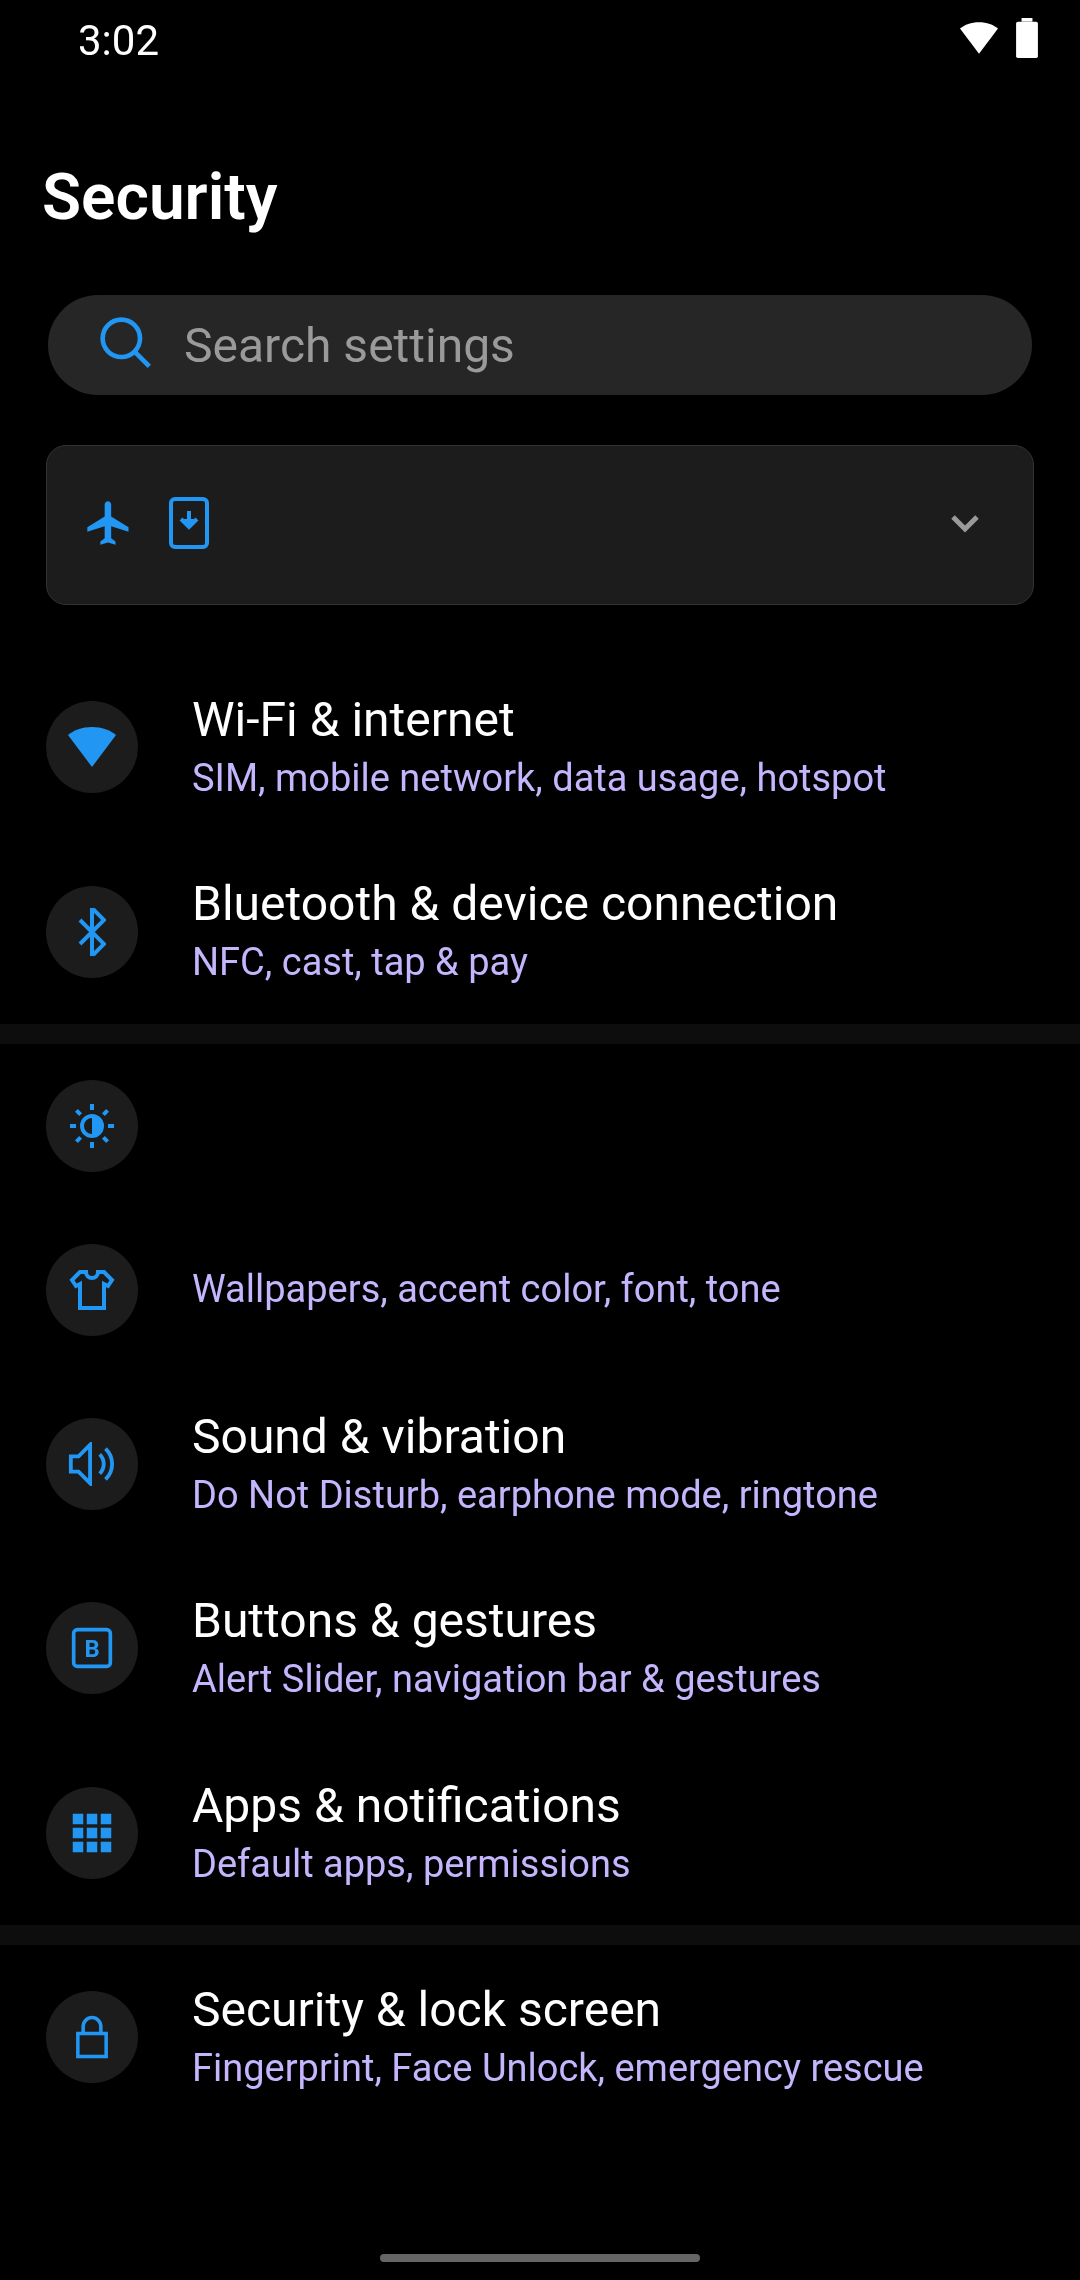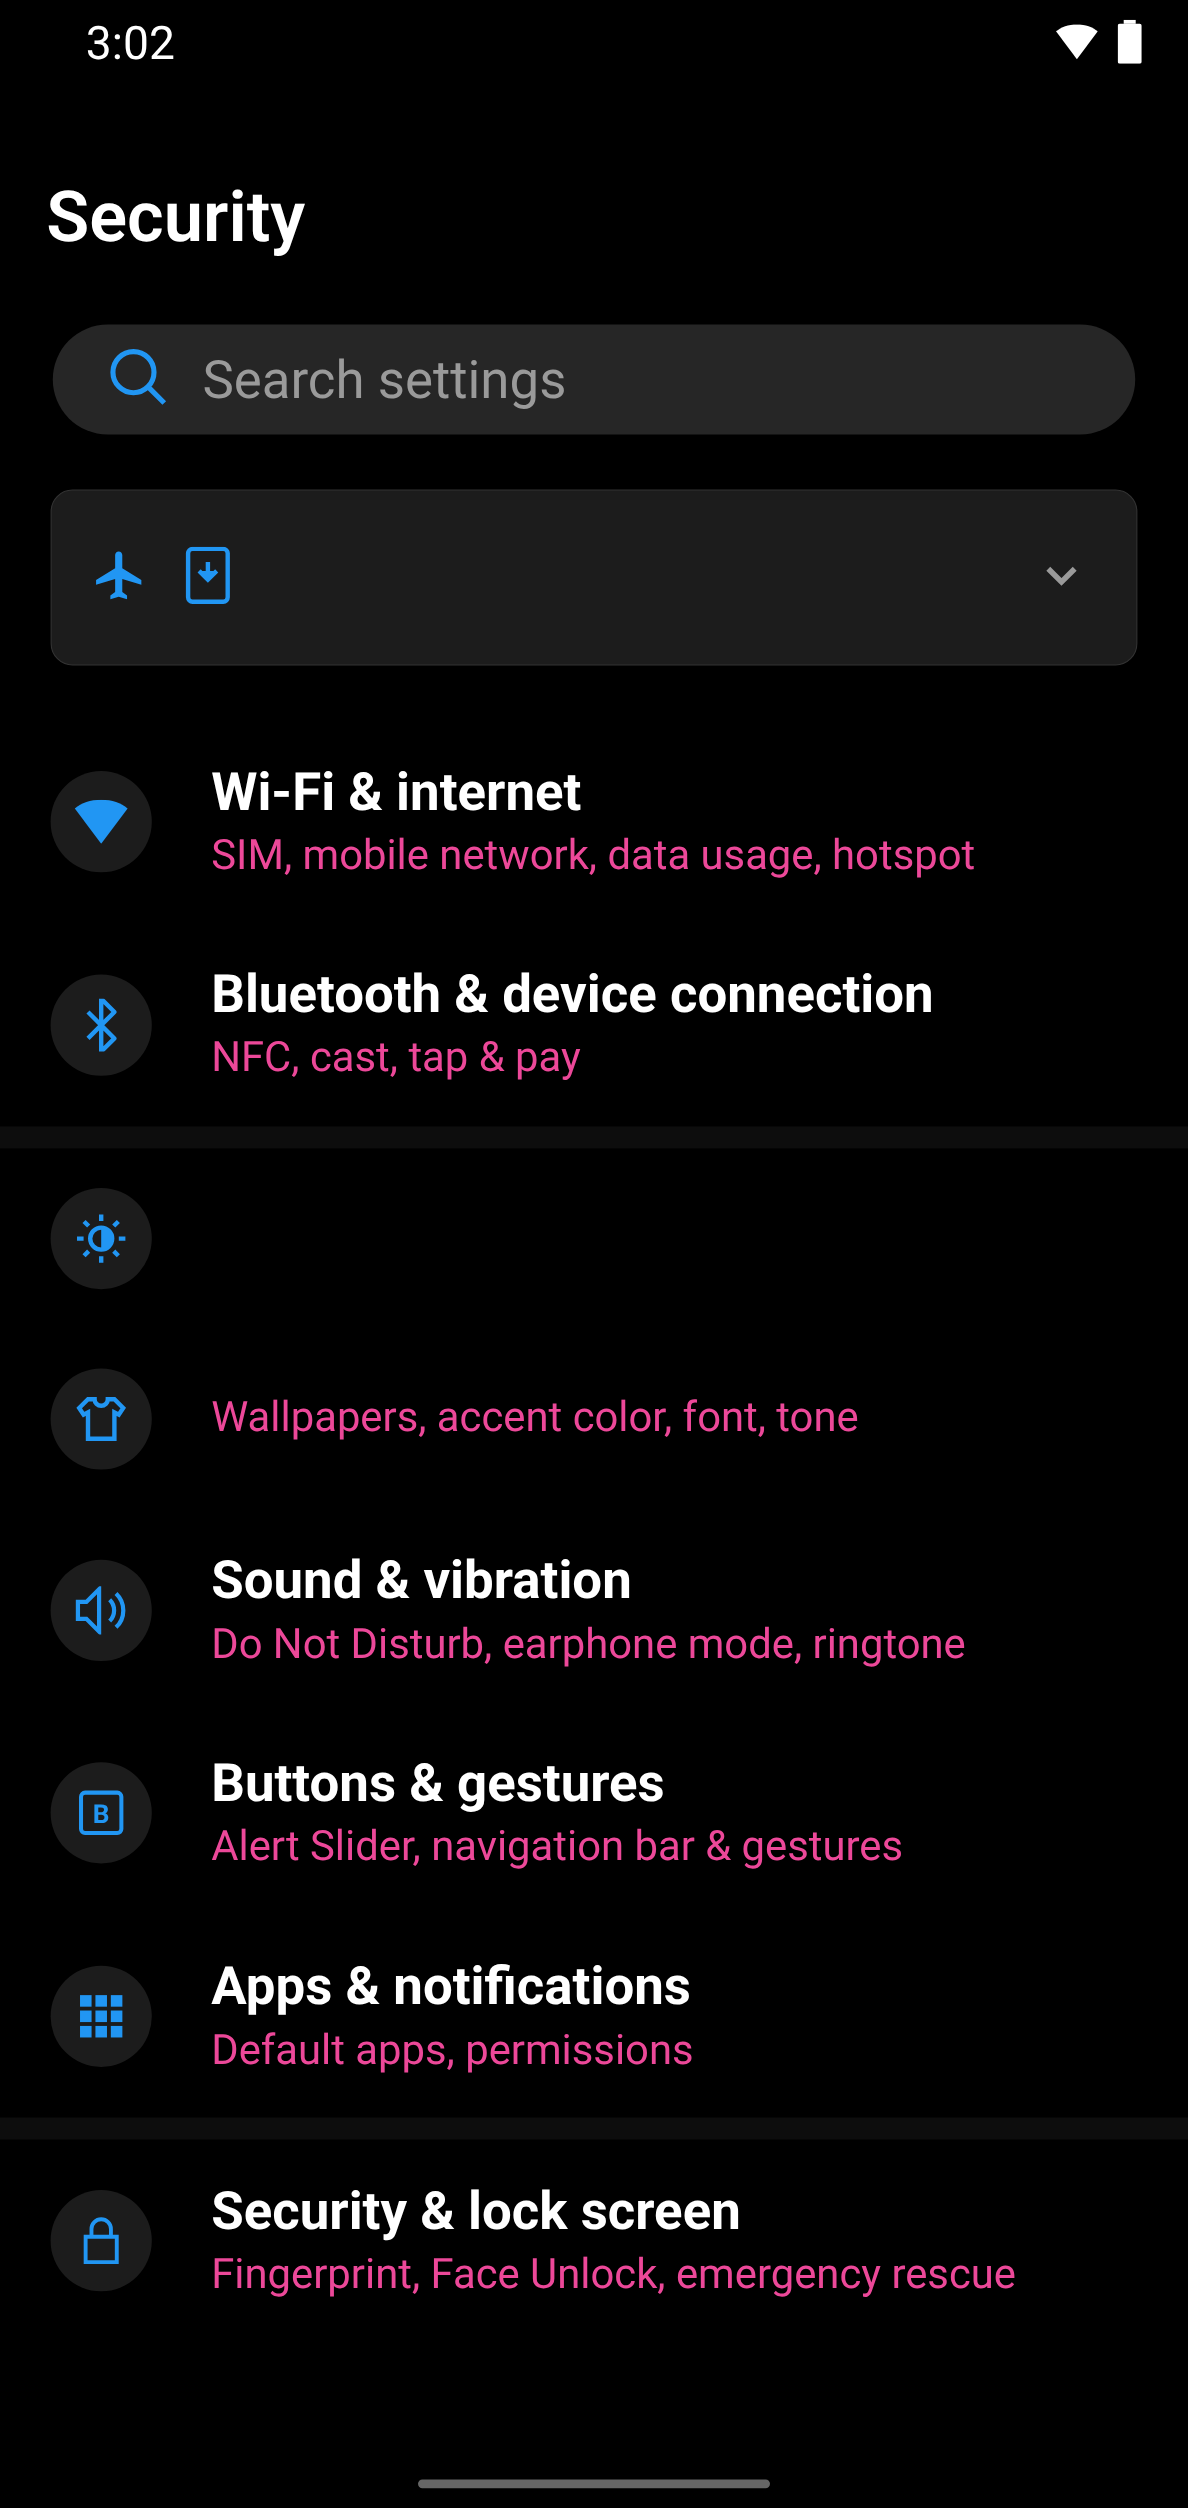--- a/index.html
+++ b/index.html
@@ -94,26 +94,26 @@
       justify-content: center;
       flex-shrink: 0;
     }
     .item-text {
       display: flex;
       flex-direction: column;
       gap: 6px;
     }
     .item-title {
       font-size: 48px;
-      font-weight: 700;
+      font-weight: 400;
       color: #ffffff;
     }
     .item-subtitle {
       font-size: 38px;
-      color: #ec4899;
+      color: #c4b5fd;
       line-height: 1.3;
     }
     .section-divider {
       height: 20px;
       background: #0d0d0d;
     }
     .nav-handle {
       position: absolute;
       bottom: 18px;
       left: 50%;

